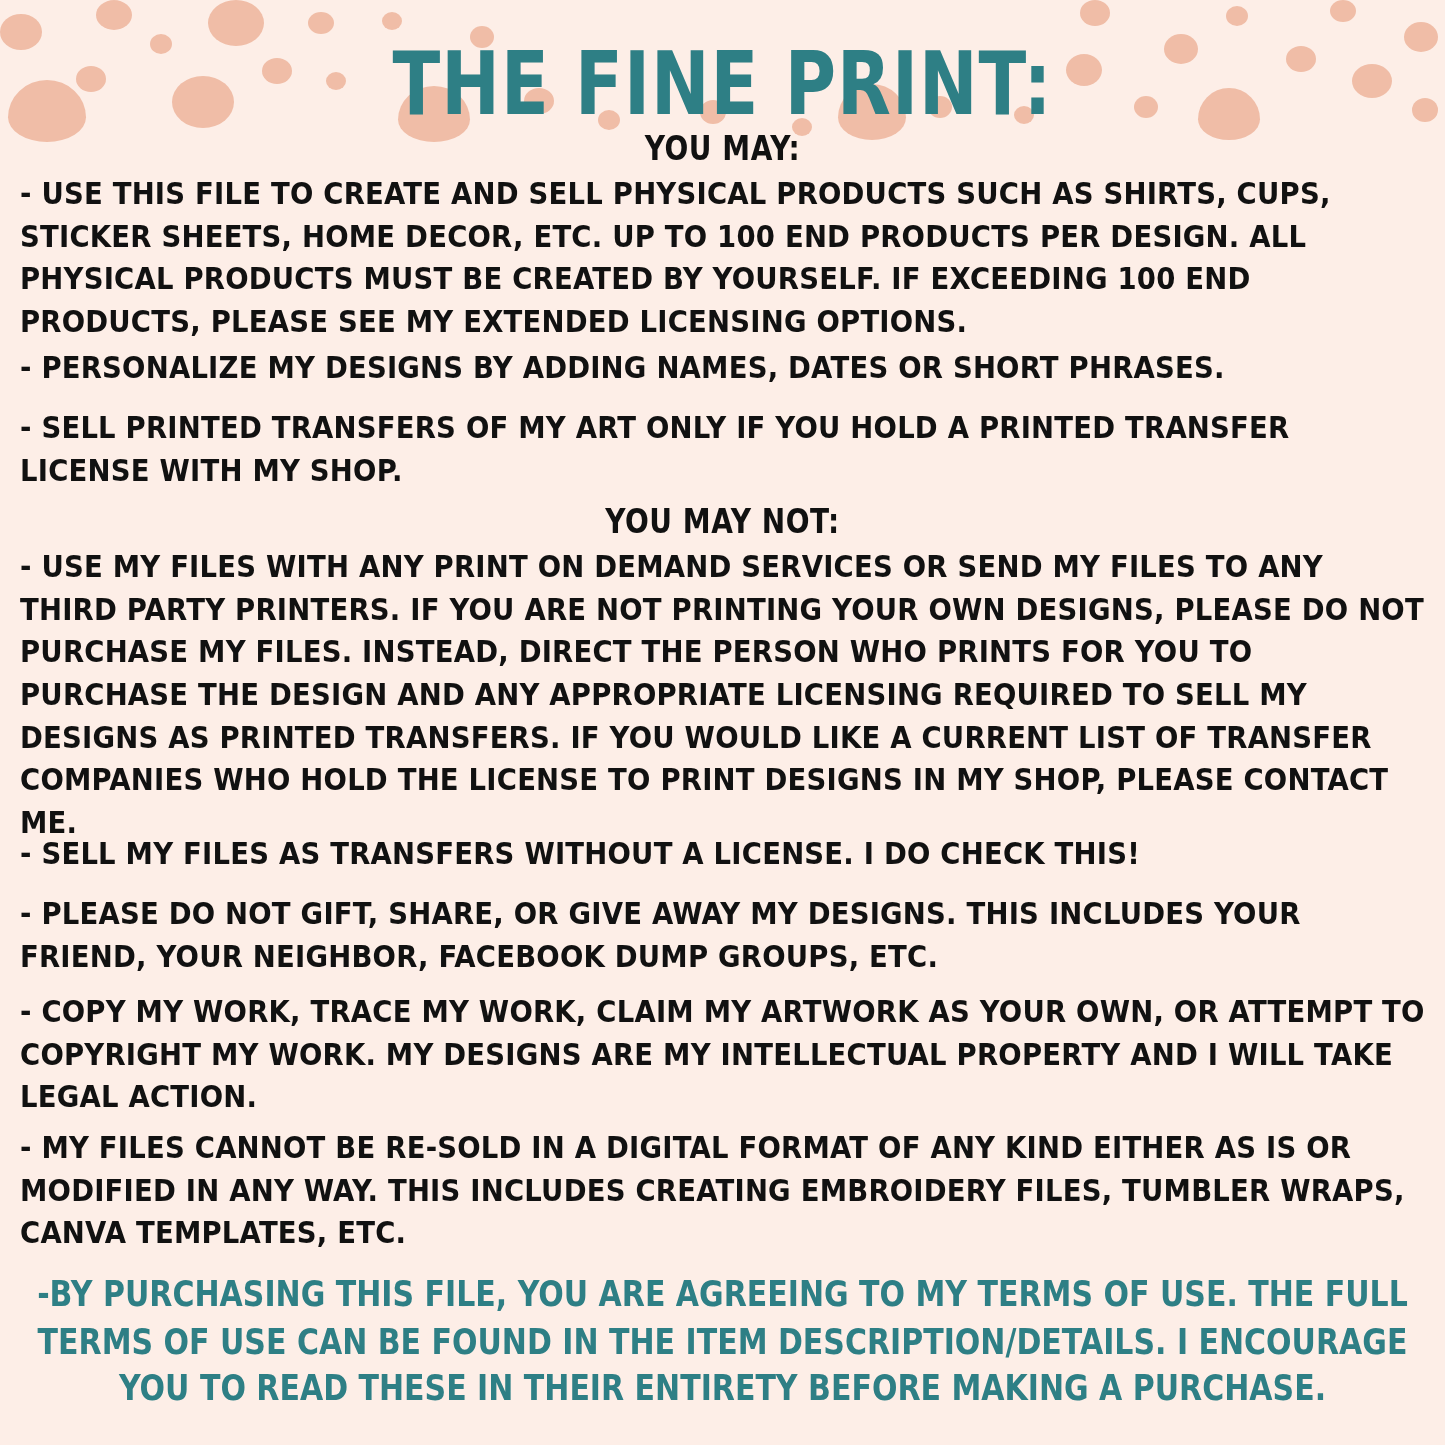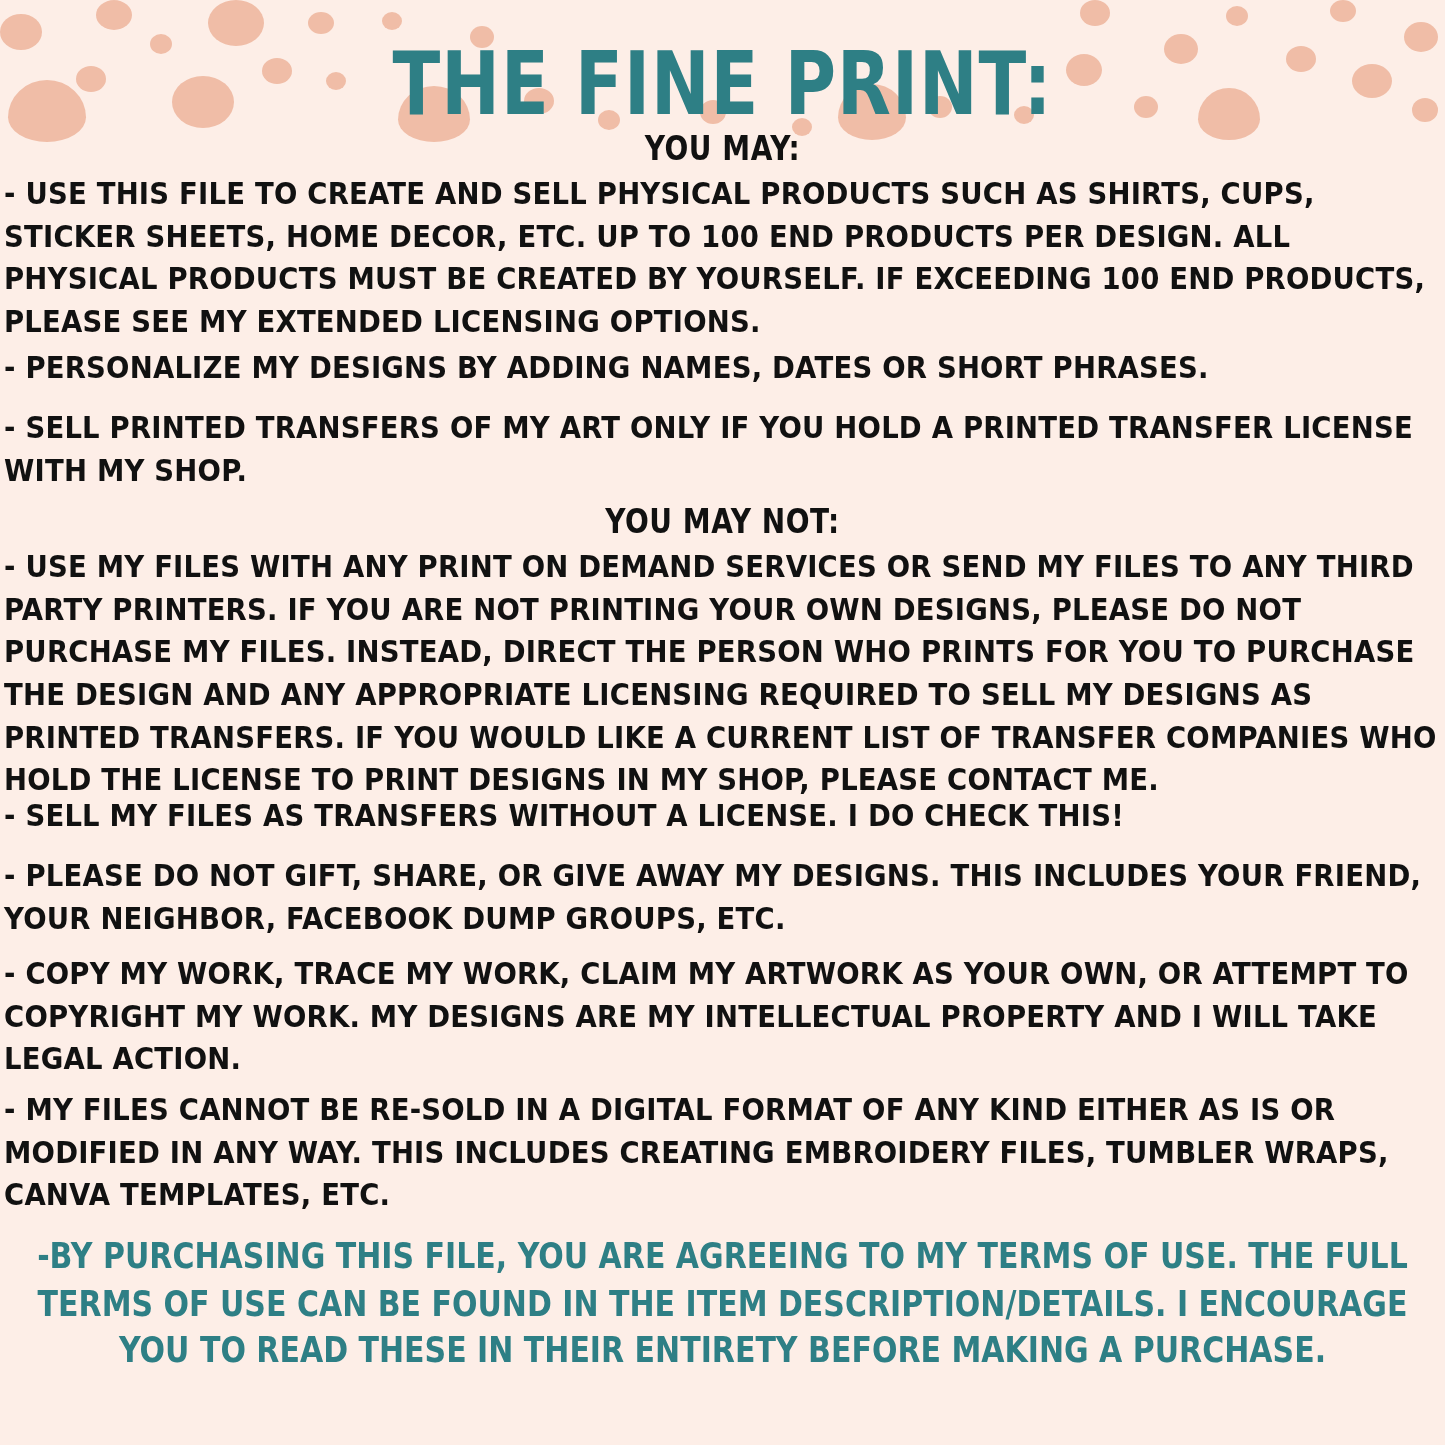--- a/index.html
+++ b/index.html
@@ -36,21 +36,21 @@
     border-radius: 50%;
   }
   .blob-top {
     position: absolute;
     background: #f0bda7;
     border-radius: 50% 50% 50% 50% / 60% 60% 40% 40%;
   }
   #content {
     position: relative;
     z-index: 2;
-    padding: 0 4px;
+    padding: 0 20px;
     box-sizing: border-box;
     margin-top: 40px;
   }
   .title {
     text-align: center;
     color: #2e7f85;
     font-family: "DejaVu Sans", sans-serif;
     font-weight: bold;
     font-size: 70px;
     letter-spacing: 1px;

